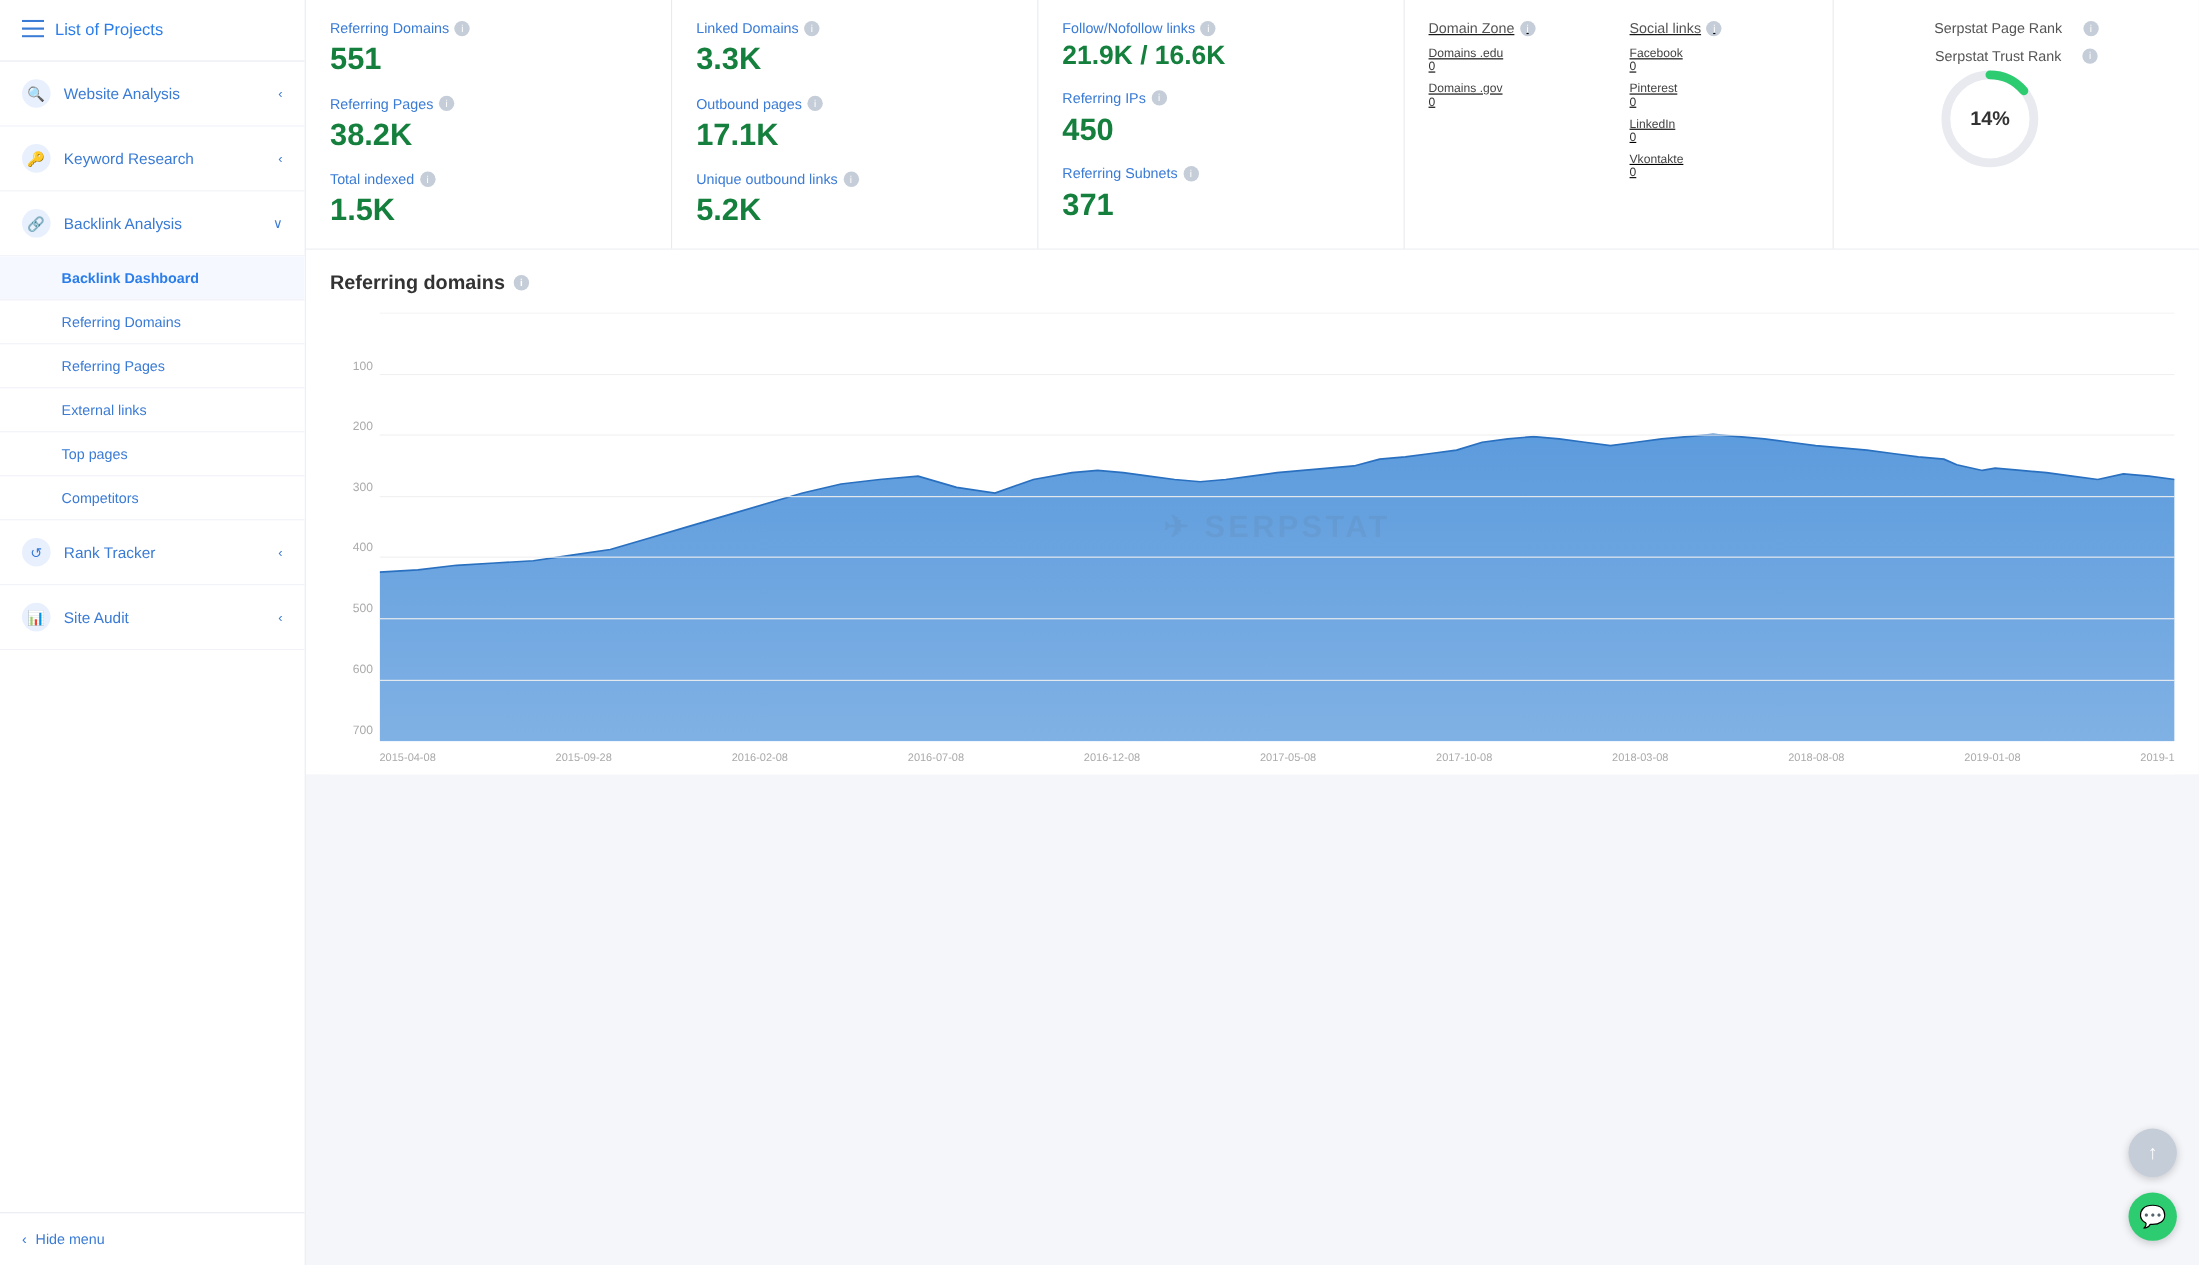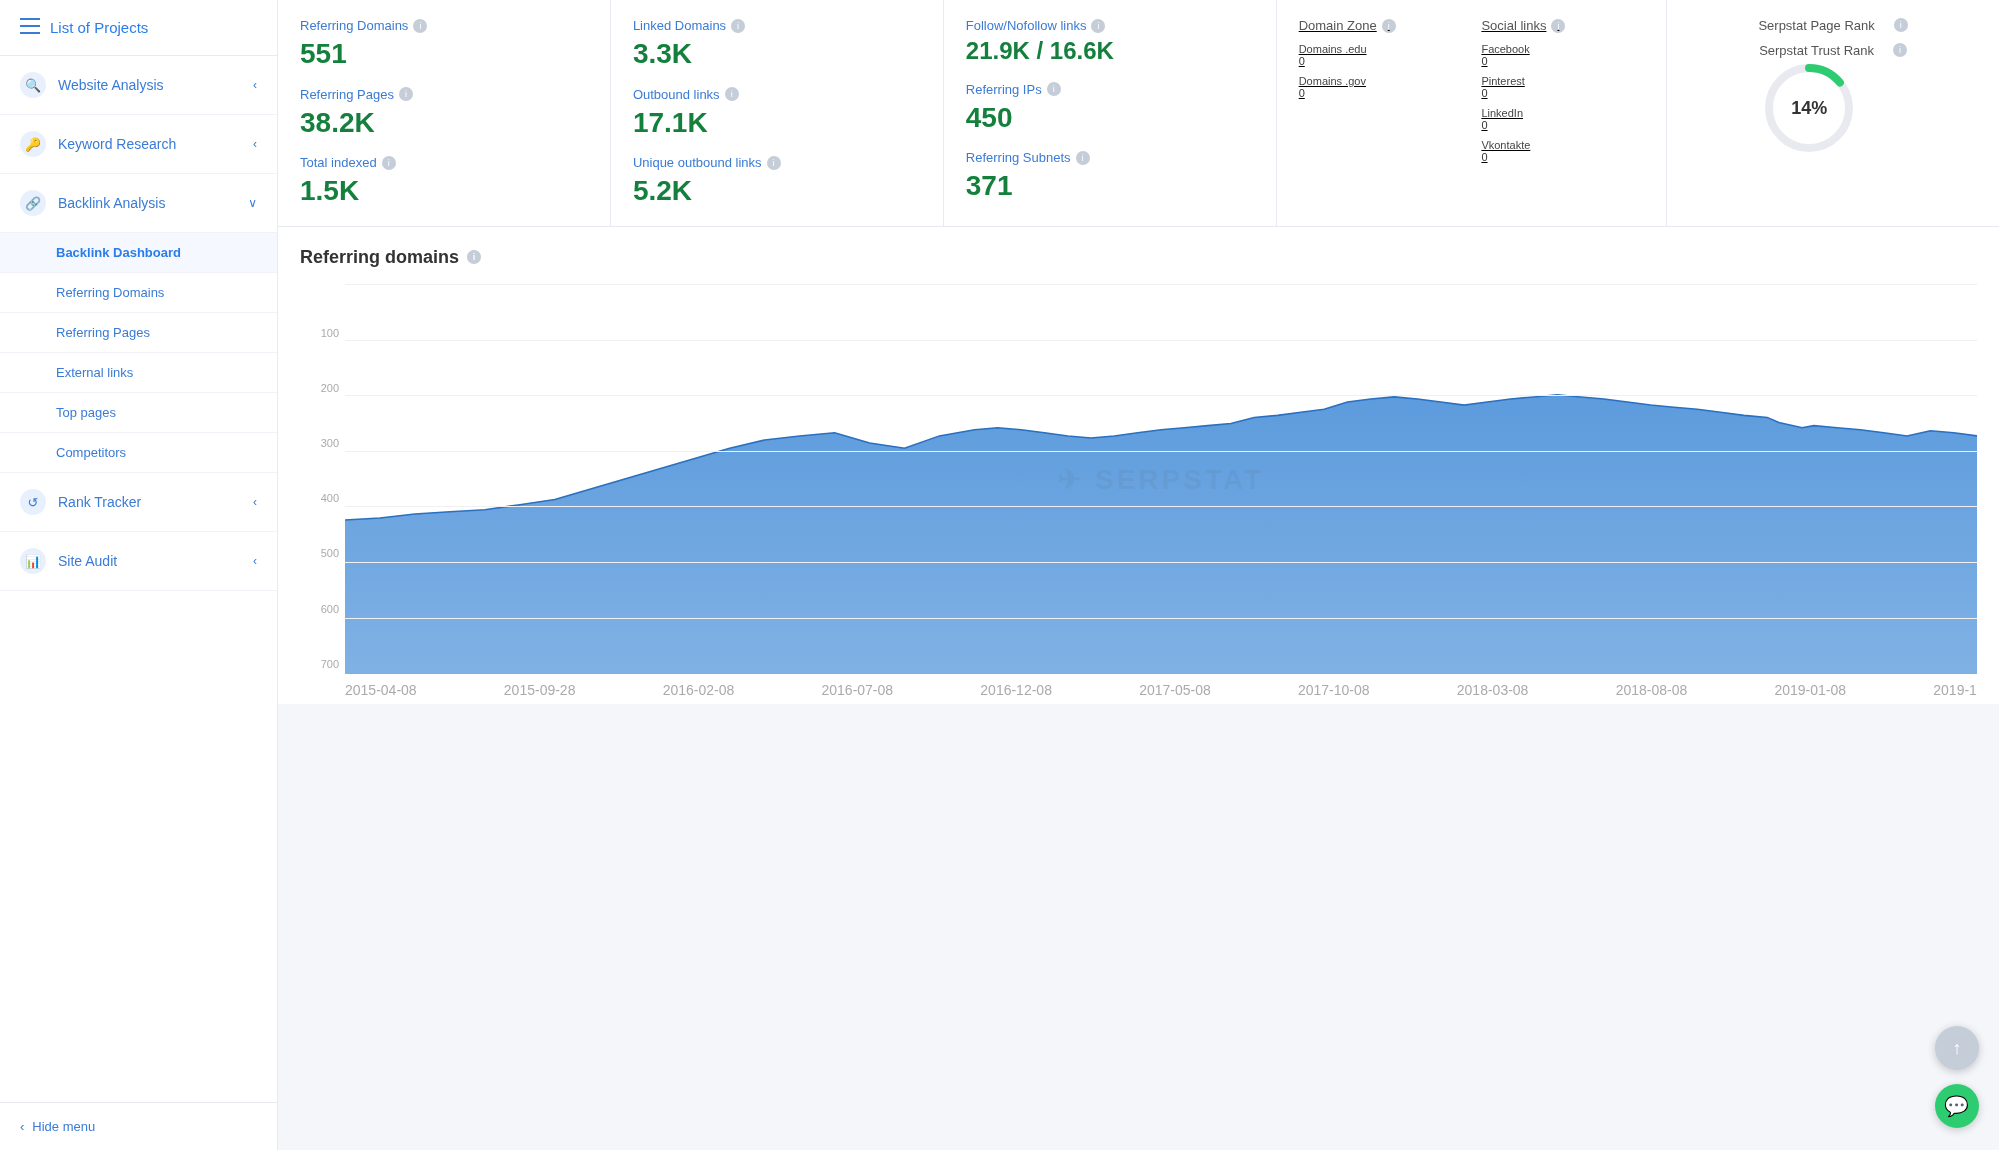--- a/index.html
+++ b/index.html
@@ -144,21 +144,21 @@
       display: flex;
       flex-direction: column;
       align-items: center;
       gap: 10px;
     }
     .rank-title {
       font-size: 13px;
       color: #555;
       text-align: center;
       display: flex;
-      align-items: flex-start;
+      align-items: center;
       gap: 19px;
     }
     .donut-container { position: relative; width: 100px; height: 100px; }
     .donut-container svg { transform: rotate(-90deg); }
     .donut-label {
       position: absolute;
       top: 50%; left: 50%;
       transform: translate(-50%, -50%);
       font-size: 18px;
       font-weight: 700;
@@ -214,21 +214,21 @@
       position: absolute;
       left: 45px;
       right: 0;
       bottom: 0;
       height: 28px;
       display: flex;
       justify-content: space-between;
       align-items: center;
     }
     .x-label {
-      font-size: 14px;
+      font-size: 10px;
       color: #aaa;
     }
     .watermark {
       position: absolute;
       top: 50%;
       left: 50%;
       transform: translate(-50%, -50%);
       opacity: 0.08;
       font-size: 28px;
       font-weight: 900;
@@ -391,21 +391,21 @@
 
     <div class="stat-card">
       <div class="stat-label">
         <span>Linked Domains</span>
         <span class="info-icon">i</span>
       </div>
       <div class="stat-value">3.3K</div>
 
       <div class="stat-sub-group">
         <div class="stat-label">
-          <span>Outbound links</span>
+          <span>Outbound pages</span>
           <span class="info-icon">i</span>
         </div>
         <div class="stat-value">17.1K</div>
       </div>
 
       <div class="stat-sub-group">
         <div class="stat-label">
           <span>Unique outbound links</span>
           <span class="info-icon">i</span>
         </div>

